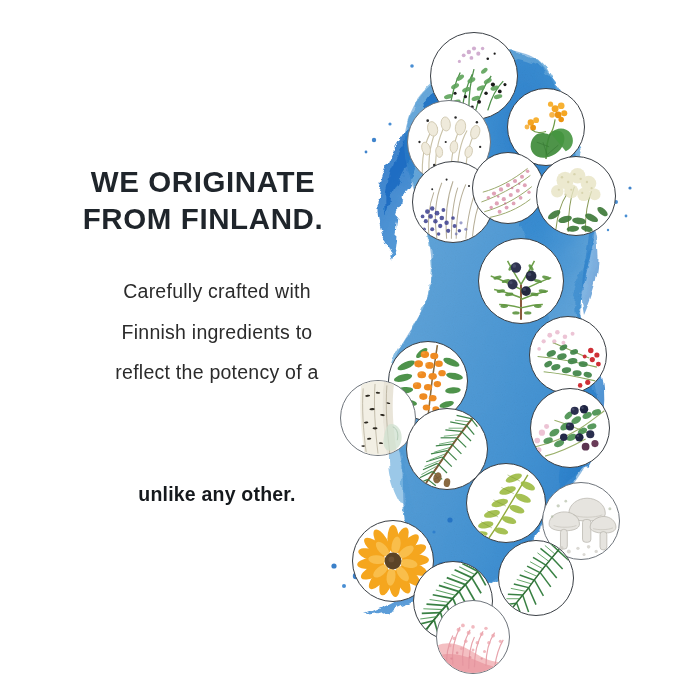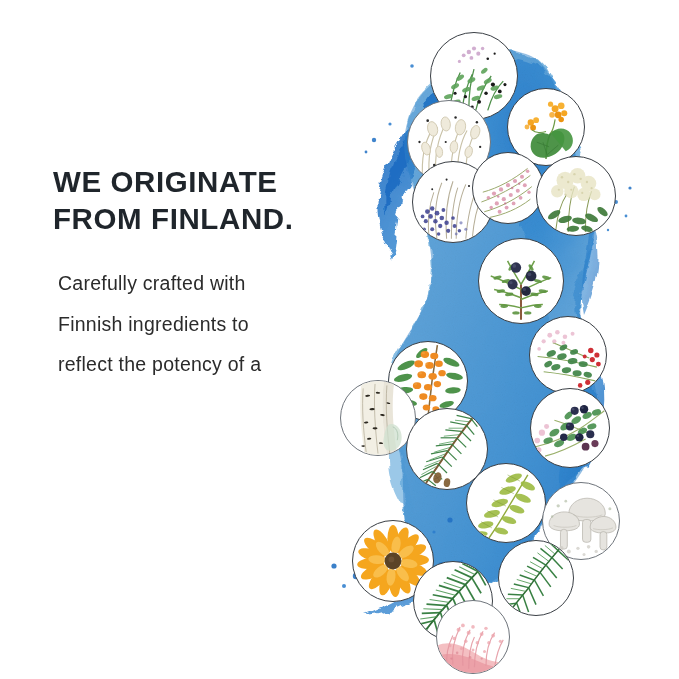--- a/index.html
+++ b/index.html
@@ -1,35 +1,35 @@
 <!DOCTYPE html>
 <html><head>
 <meta charset="utf-8">
 <style>
   html,body{margin:0;padding:0;background:#ffffff;}
   body{width:679px;height:679px;overflow:hidden;font-family:"Liberation Sans",sans-serif;position:relative;}
 
-  #canvas{position:absolute;inset:0;width:679px;height:679px;background:#ffffff;}
+  #canvas{position:absolute;inset:0;width:679px;height:679px;background:#ffffff;text-align:center;}
 
   
   #text-col{position:absolute;left:53px;top:163px;width:300px;}
 
   #headline{
     font-family:"Liberation Sans",sans-serif;
     font-weight:700;
     font-size:29.5px;
     line-height:37px;
     letter-spacing:0.6px;
     color:#1f252b;
     margin:0;
     white-space:pre-line;
   }
 
   #body-para{
-    margin:4px;
+    margin:12px;
     position:absolute;
     top:96px;
     left:1px;
     width:302px;
     font-size:19.5px;
     line-height:40.5px;
     letter-spacing:0.25px;
     color:#2b2b2b;
     font-weight:400;
   }
@@ -52,21 +52,21 @@
   .circle svg{display:block;width:100%;height:100%;}
 </style>
 </head>
 <body>
 
 <div id="canvas">
 
   <div id="text-col">
     <h1 id="headline">WE ORIGINATE
 FROM FINLAND.</h1>
-    <p id="body-para"><span>Carefully crafted with</span><br><span>Finnish ingredients to</span><br><span>reflect the potency of a</span><br><br><br></p>
+    <p id="body-para"><span>Carefully crafted with</span><br><span>Finnish ingredients to</span><br><span>reflect the potency of a</span><br><br><br><span class="strong">unlike any other.</span></p>
   </div>
 
   <div id="map-area">
     <svg id="map-svg" width="349" height="640" viewBox="0 0 349 640">
       <defs>
         <radialGradient id="gDeepTop" cx="35%" cy="25%" r="78%">
           <stop offset="0%" stop-color="#1f74c8"></stop>
           <stop offset="48%" stop-color="#3d92d6"></stop>
           <stop offset="100%" stop-color="#9ecbe9"></stop>
         </radialGradient>

